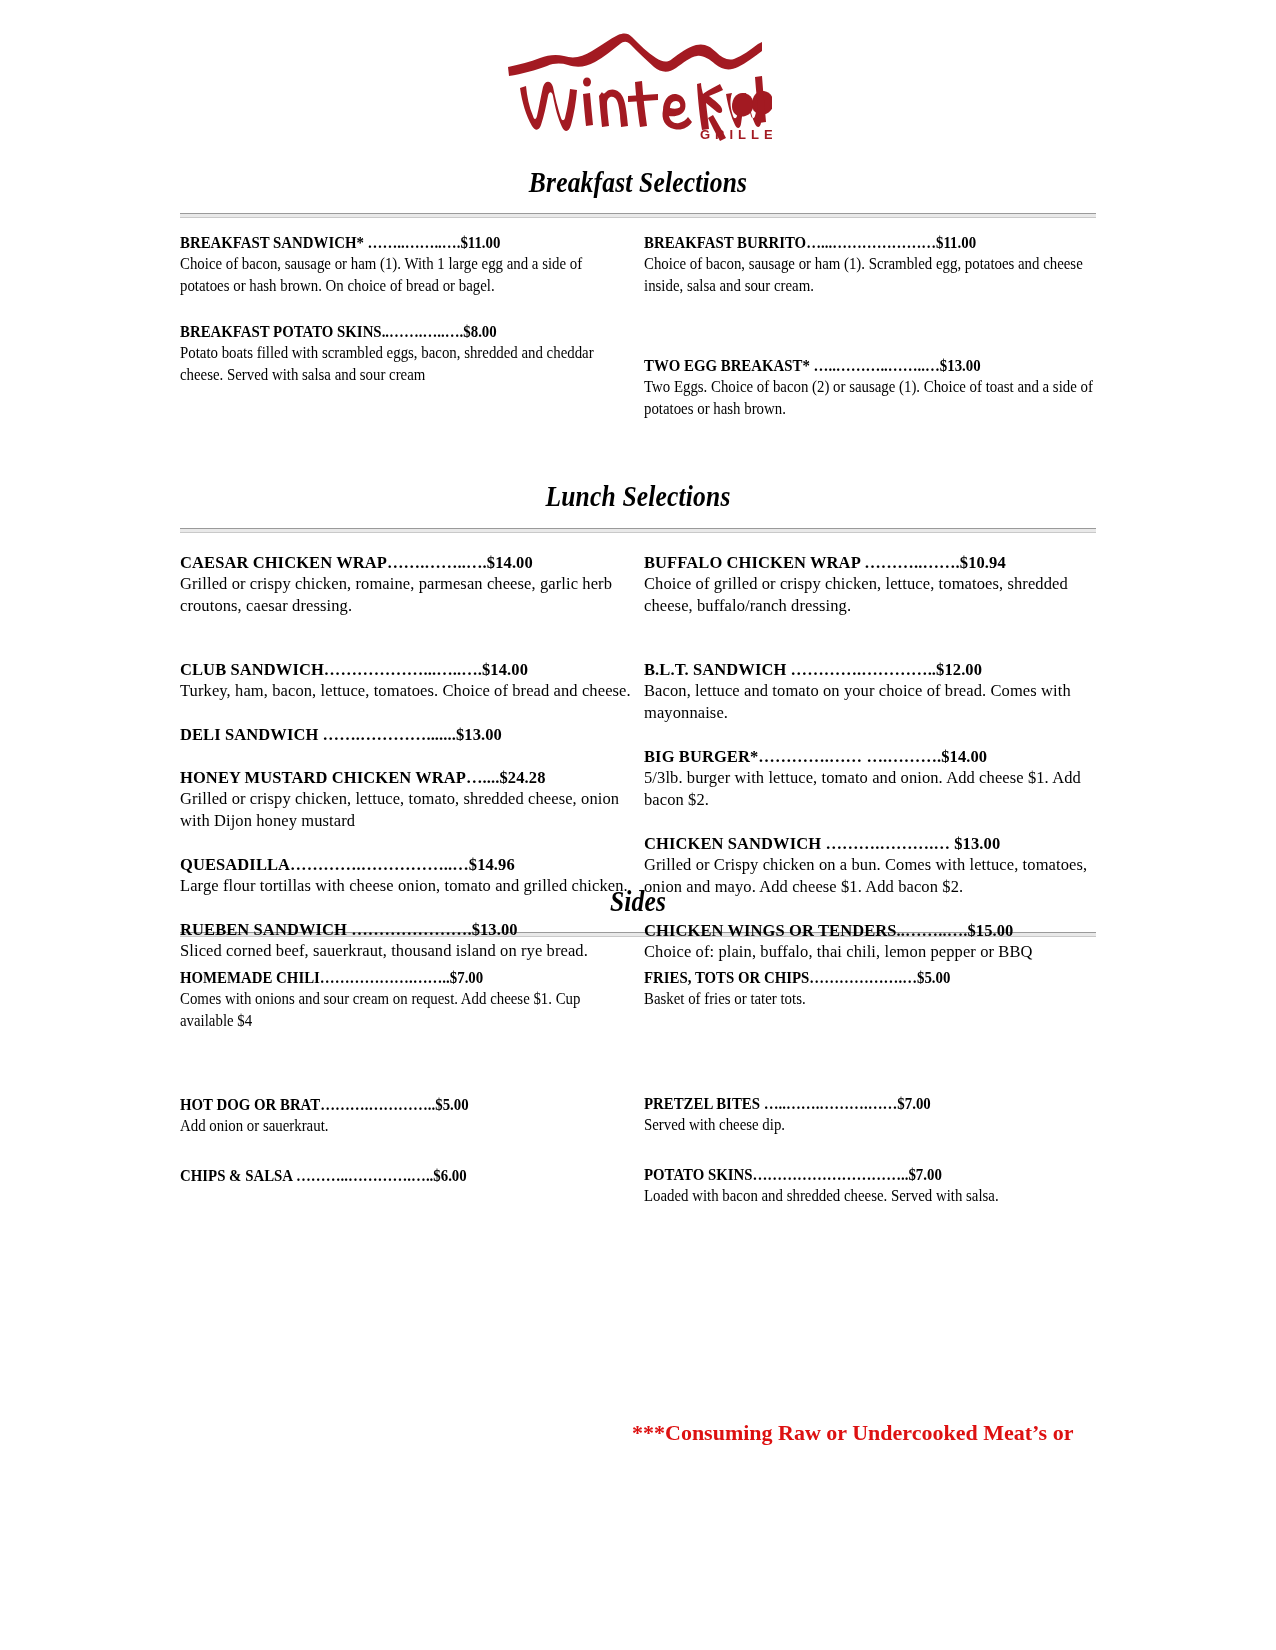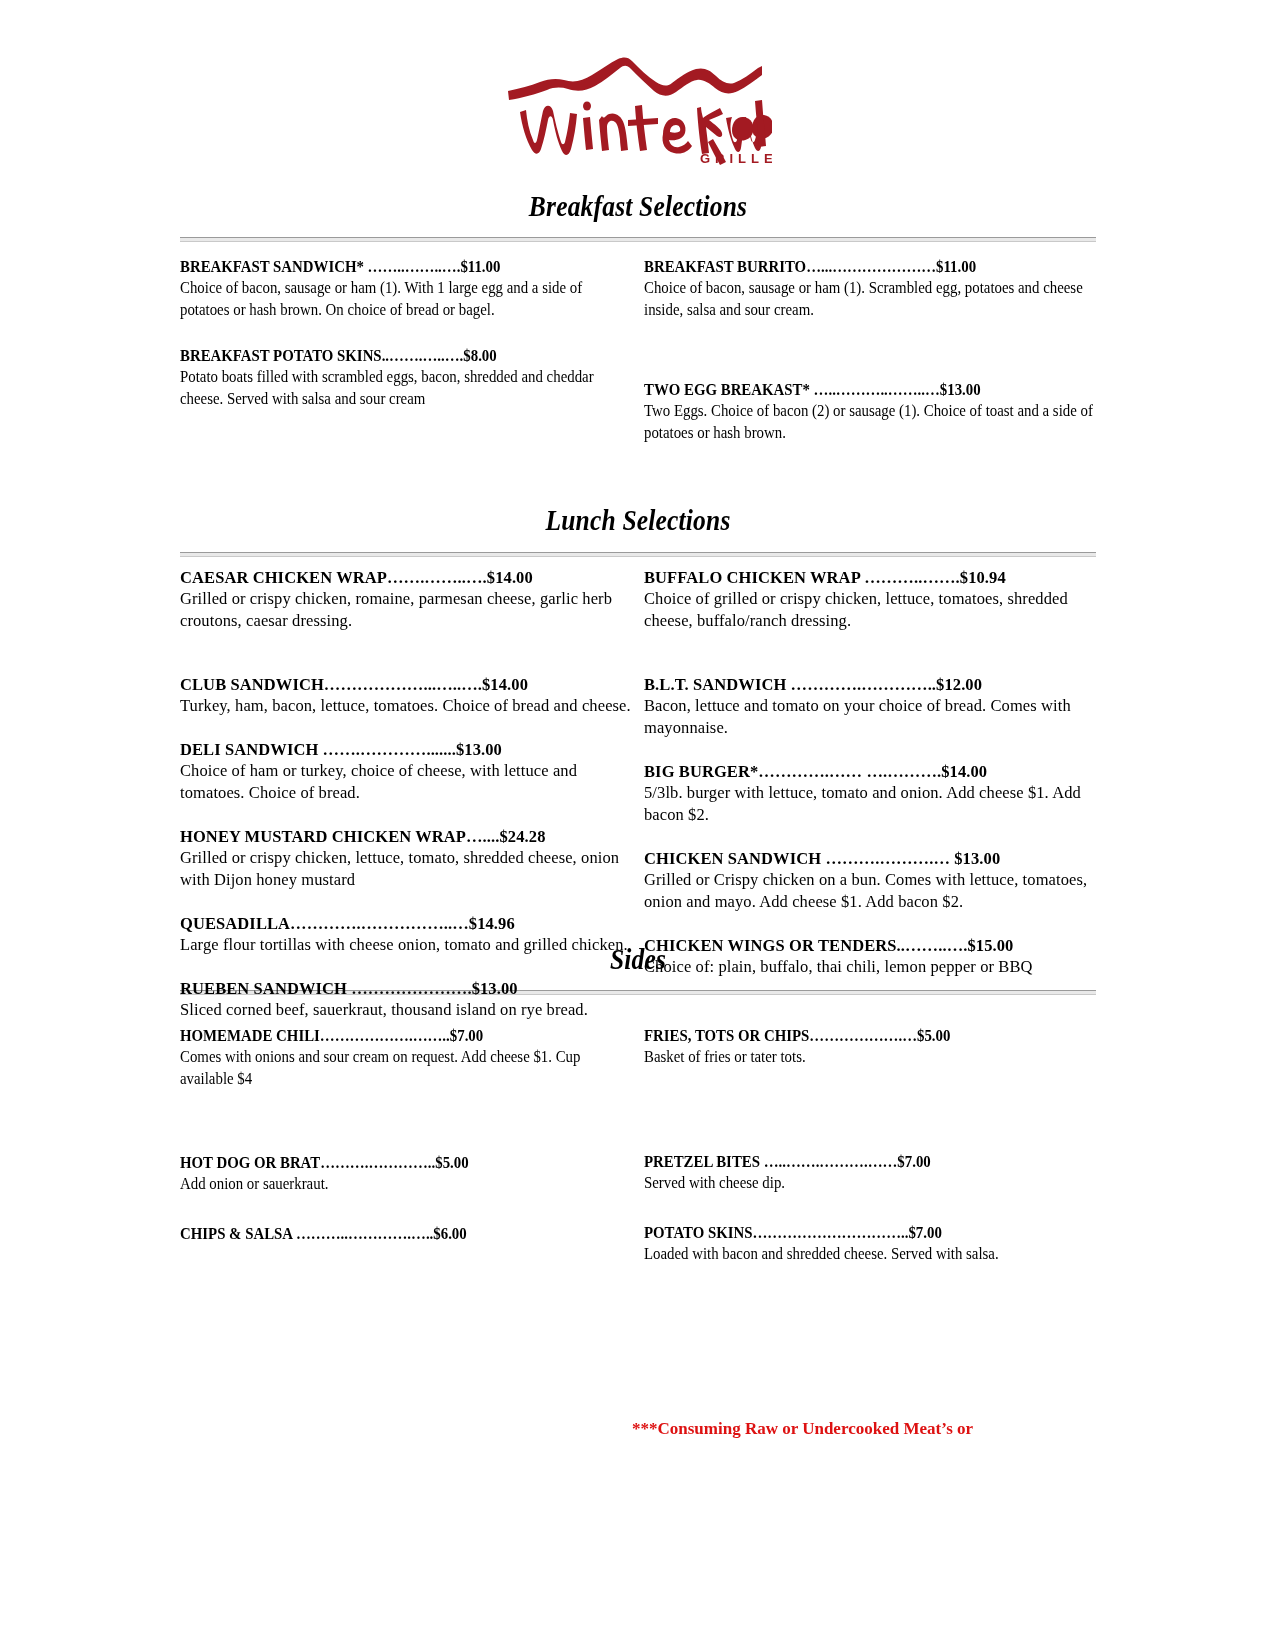--- a/index.html
+++ b/index.html
@@ -20,21 +20,21 @@
   .page {
     position: relative;
     width: 1276px;
     height: 1650px;
     box-sizing: border-box;
     padding: 0 180px;
   }
 
   
   .logo-wrap {
-    padding-top: 56px;
+    padding-top: 32px;
     display: flex;
     justify-content: center;
     align-items: flex-start;
   }
   .logo {
     position: relative;
     width: 268px;
     height: 112px;
   }
   .logo svg { display: block; width: 268px; height: 112px; }
@@ -104,21 +104,21 @@
   .spacer-md { height: 10px; }
   .spacer-sm { height: 4px; }
 
   
   .disclaimer {
     position: absolute;
     left: 632px;
     top: 1418px;
     width: 460px;
     font-weight: bold;
-    font-size: 17px;
+    font-size: 22px;
     line-height: 1.35;
   }
   .disclaimer div { margin: 0; }
 </style>
 </head>
 <body>
 
 <div class="page">
 
   <div class="logo-wrap">
@@ -212,36 +212,35 @@
         <p class="item-title">TWO EGG BREAKAST* …..………..……..…$13.00</p>
         <p class="item-desc">Two Eggs. Choice of bacon (2) or sausage (1). Choice of toast and a side of potatoes or hash brown.</p>
       </div>
 
     </div>
   </div>
 
   <h2 class="section-head head-lunch" style="margin-top:46px">Lunch Selections</h2>
   <div class="rule"></div>
 
-  <div class="cols wide" style="margin-top:10px">
+  <div class="cols wide" style="margin-top:19px">
     <div class="col">
 
       <div class="item">
         <p class="item-title">CAESAR CHICKEN WRAP…….……..….$14.00</p>
         <p class="item-desc">Grilled or crispy chicken, romaine, parmesan cheese, garlic herb croutons, caesar dressing.</p>
       </div>
       <div class="spacer-lg" style="height:28px"></div>
       <div class="item">
         <p class="item-title">CLUB SANDWICH………………...…..….$14.00</p>
         <p class="item-desc">Turkey, ham, bacon, lettuce, tomatoes. Choice of bread and cheese.</p>
       </div>
       <div class="spacer-sm" style="height:8px"></div>
       <div class="item">
         <p class="item-title">DELI SANDWICH …….………….......$13.00</p>
-        <p class="item-desc">Choice of ham or turkey, choice of cheese, with lettuce and tomatoes. Choice of bread.</p>
       </div>
       <div class="spacer-sm" style="height:8px"></div>
       <div class="item">
         <p class="item-title">HONEY MUSTARD CHICKEN WRAP…....$24.28</p>
         <p class="item-desc">Grilled or crispy chicken, lettuce, tomato, shredded cheese, onion with Dijon honey mustard</p>
       </div>
       <div class="spacer-sm" style="height:8px"></div>
       <div class="item">
         <p class="item-title">QUESADILLA………….……………..…$14.96</p>
         <p class="item-desc">Large flour tortillas with cheese onion, tomato and grilled chicken.</p>

